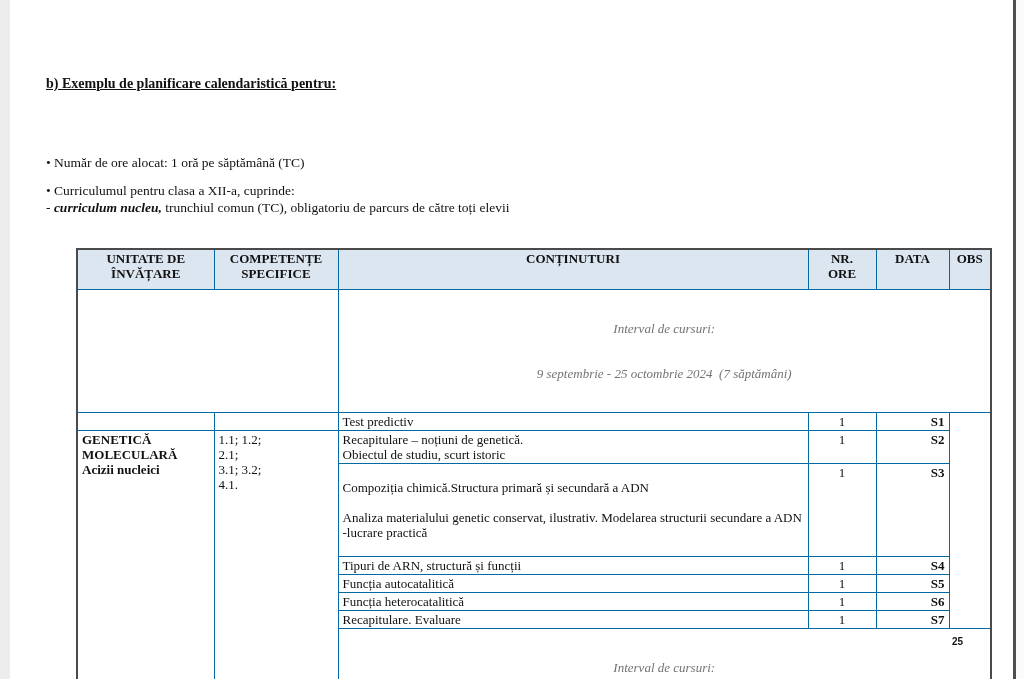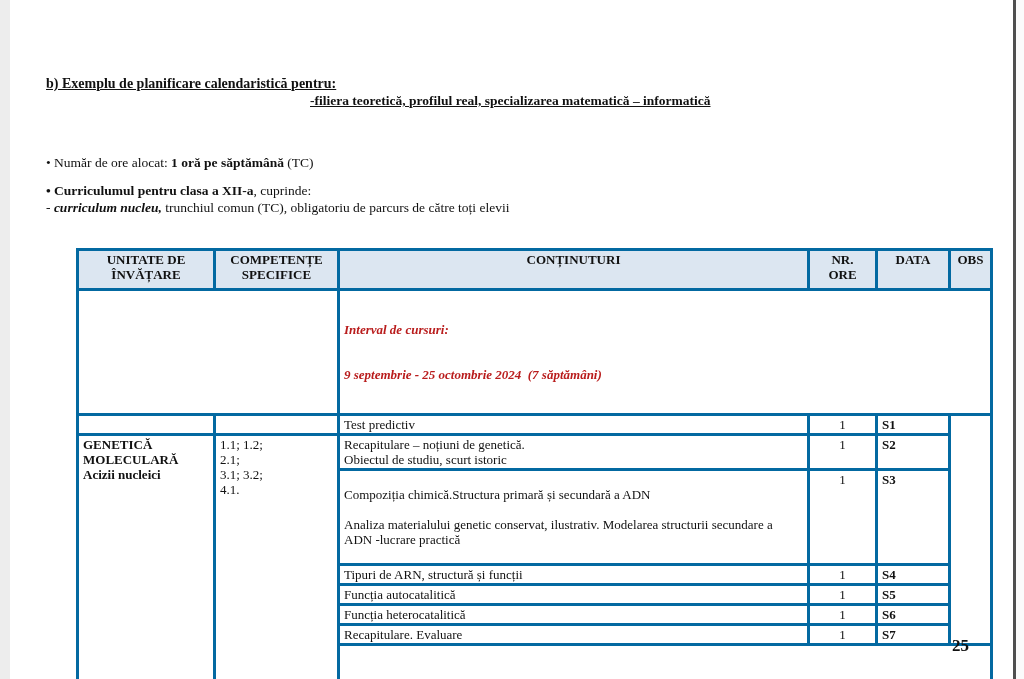--- a/index.html
+++ b/index.html
@@ -21,73 +21,73 @@
   .doc-subtitles {
     position:absolute; left:310px; top:93px;
     font-size:13.5px; font-weight:bold; line-height:16px;
   }
   .doc-subtitles div { text-decoration:underline; }
 
   .intro-line { position:absolute; left:46px; font-size:13.5px; }
   .intro-hours      { top:155px; }
   .intro-curriculum { top:183px;text-align:center; }
   .intro-nucleu     { top:200px; }
-  .b  { font-weight:bold;margin-top:28px; }
+  .b  { font-weight:normal;margin-top:28px; }
   .bi { font-weight:bold; font-style:italic; }
 
   table.plan {
     position:absolute; left:76px; top:248px; width:914px;
     border-collapse:collapse; table-layout:fixed;
     font-size:13px;
     border:2px solid #4a4a4a;
   }
   table.plan td, table.plan th {
-    border:3px solid #0369a1;
+    border:1px solid #0369a1;
     padding:1px 4px;
     vertical-align:top;
     line-height:15px;
     overflow:hidden;
   }
   th {
     background:#dce6f1;
     font-weight:bold; text-align:center;
     white-space:pre-line;
     vertical-align:middle;
   }
   th.th-bottom { vertical-align:bottom; padding-bottom:2px; }
 
   .interval-cell {
-    color:#b91c1c; font-weight:bold; font-style:italic;
+    color:#737373; font-weight:normal; font-style:italic;
     vertical-align:middle; padding-left:6px;
     white-space:pre-wrap;
+    text-align:center;
   }
   .unit-cell { font-weight:bold; white-space:pre-line; padding-top:2px; }
   .comp-cell { white-space:pre-line; padding-left:7px; padding-top:2px; }
   .content-cell { white-space:pre-line; }
   .split-line { display:flex; padding-right:14px; }
   .hours-cell { text-align:center; }
-  .week-cell  { text-align:left; font-weight:bold; }
+  .week-cell  { text-align:right; font-weight:bold; }
 
   .page-number {
     position:absolute; left:952px; top:636px;
-    font-size:17px; font-weight:bold;
-    font-family:Liberation Serif, serif;
+    font-size:10px; font-weight:bold;
+    font-family:Liberation Sans, sans-serif;
   }
 </style>
 </head>
 <body>
 
 <div class="left-strip"></div>
 <div class="right-margin"></div>
 <div class="right-line"></div>
 
 <div class="doc-title">b) Exemplu de planificare calendaristică pentru:</div>
 
 <div class="doc-subtitles">
-  <div>-filiera teoretică, profilul real, specializarea matematică – informatică</div>
 </div>
 
 <div class="intro-line intro-hours"><span>• Număr de ore alocat: </span><span class="b">1 oră pe săptămână</span><span> (TC)</span></div>
 
 <div class="intro-line intro-curriculum"><span class="b">• Curriculumul pentru clasa a XII-a</span><span>, cuprinde:</span></div>
 
 <div class="intro-line intro-nucleu"><span>- </span><span class="bi">curriculum nucleu,</span><span> trunchiul comun (TC), obligatoriu de parcurs de către toți elevii</span></div>
 
 <table class="plan">
   <colgroup>

